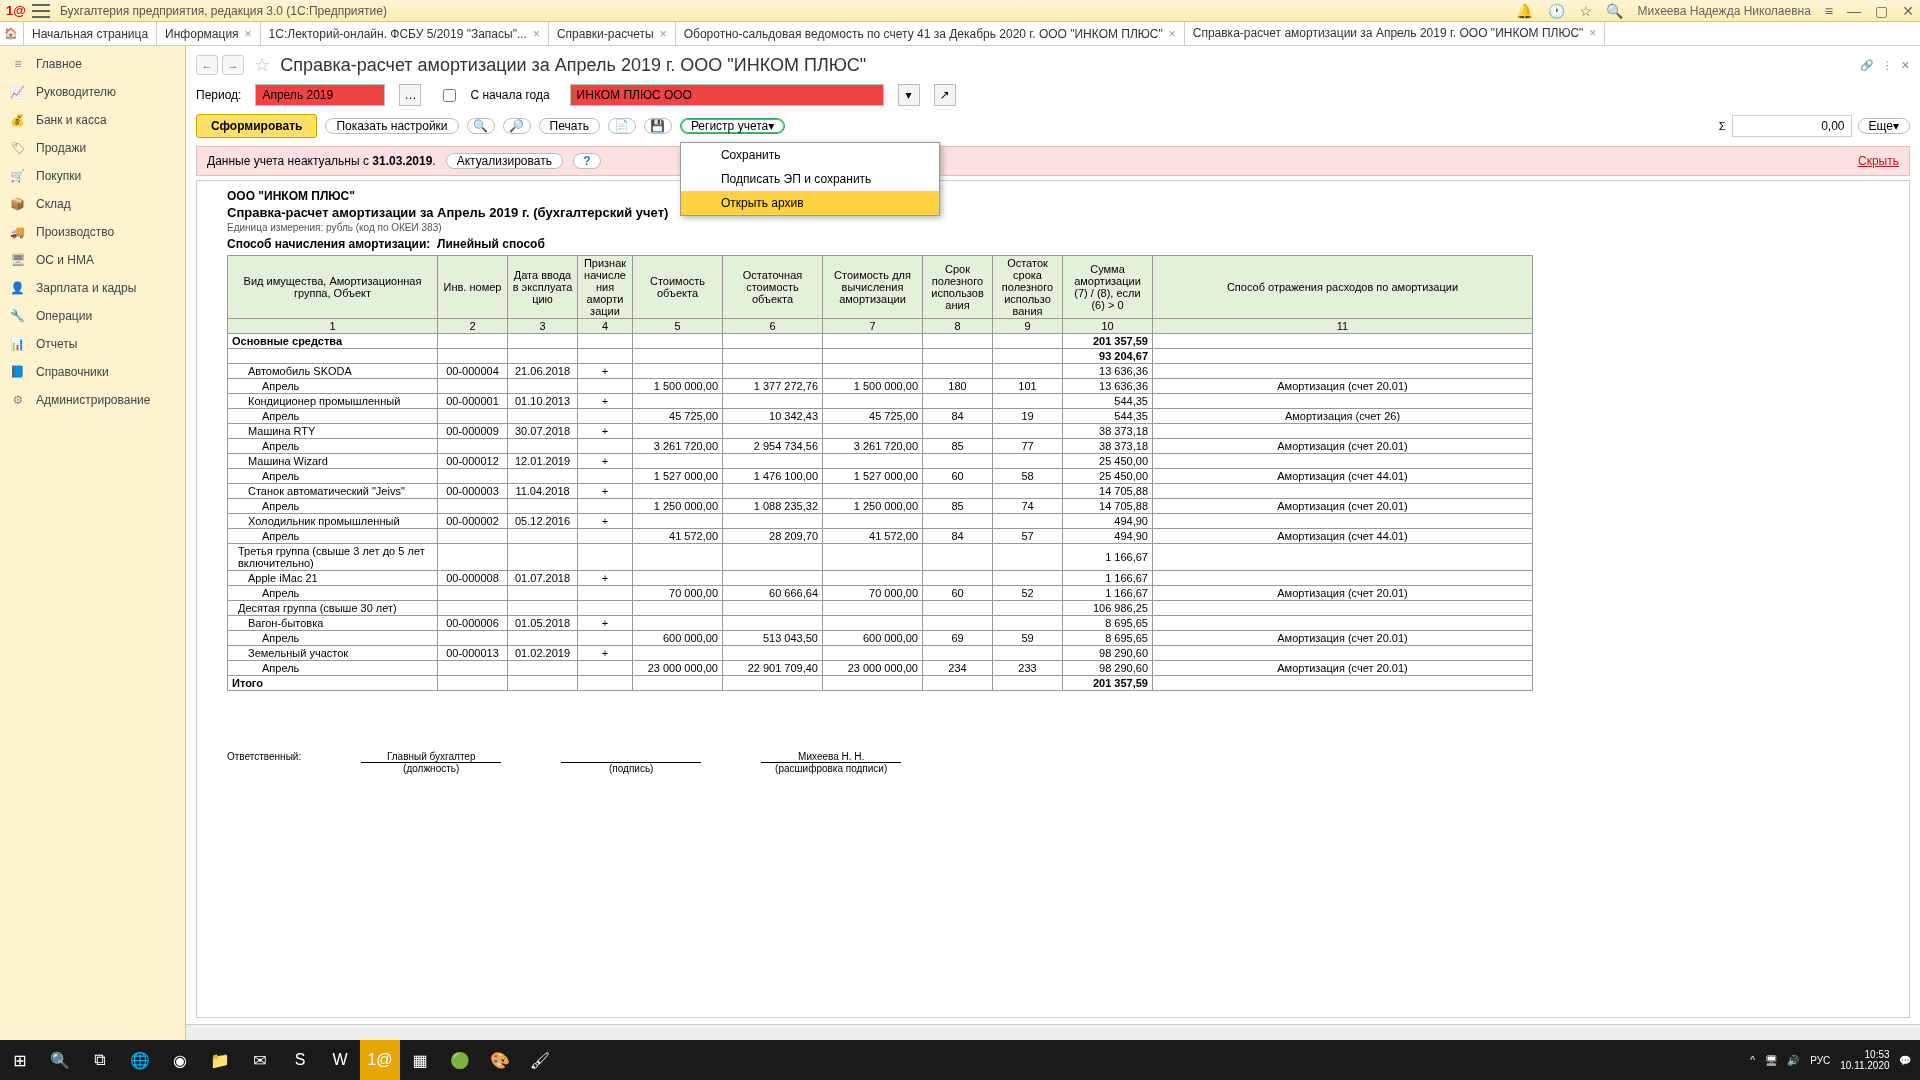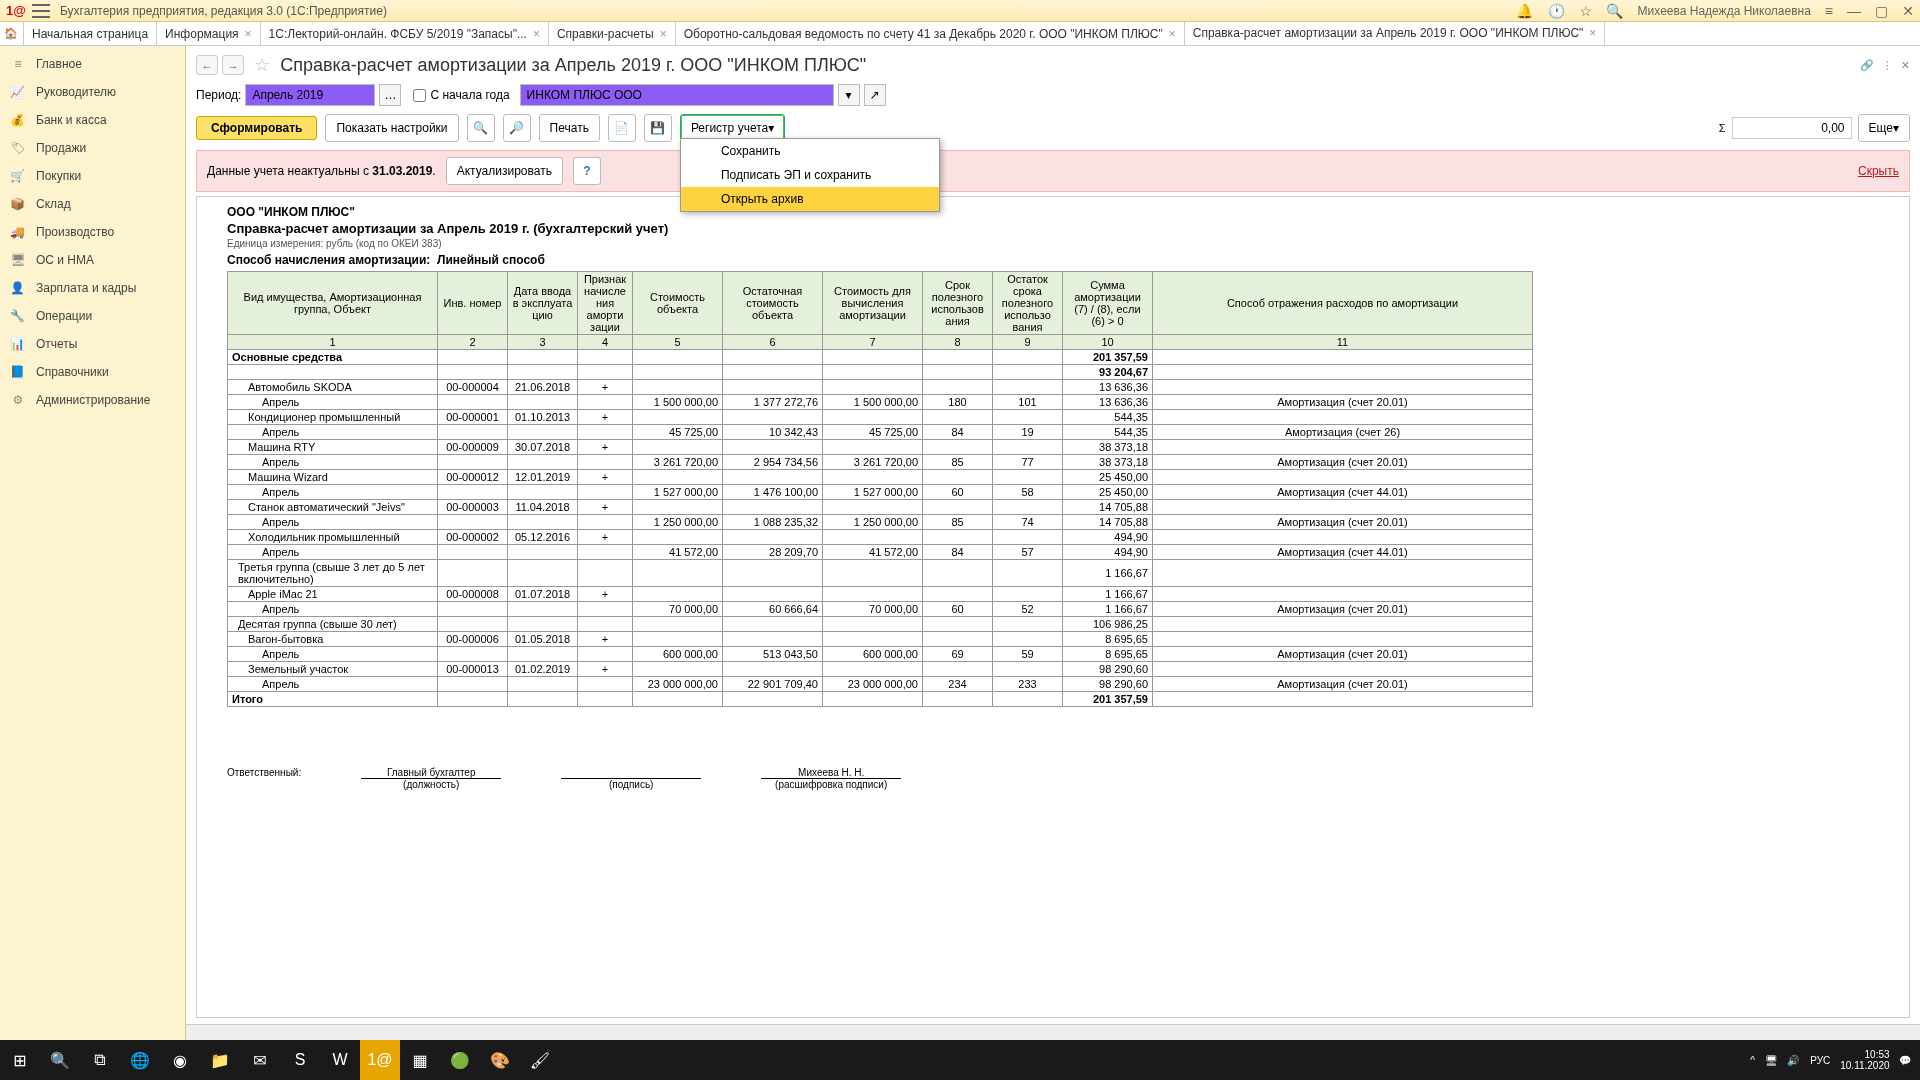--- a/index.html
+++ b/index.html
@@ -20,28 +20,28 @@
 .sidebar { width: 186px; background: #fdf3cf; border-right: 1px solid #d8c78a; padding-top: 4px; }
 .sidebar-item { display: flex; align-items: center; gap: 10px; padding: 7px 10px; font-size: 12px; color: #444; cursor: pointer; }
 .sidebar-item .ic { width: 16px; text-align: center; color: #888; }
 .content { flex: 1; display: flex; flex-direction: column; background: #fff; overflow: hidden; }
 .page-head { display:flex; align-items:center; gap:10px; padding: 8px 10px 4px; }
 .nav-arrows { display:flex; gap:4px; }
 .nav-btn { width:22px; height:20px; border:1px solid #ccc; background:#f7f7f7; border-radius:3px; display:flex; align-items:center; justify-content:center; cursor:pointer; color:#555;}
 .star-ic { color:#bbb; font-size:18px; }
 .page-title { font-size: 18px; color:#333; }
 .head-actions { margin-left:auto; display:flex; gap:8px; color:#888; }
-.params { display:flex; align-items:center; gap:4px; padding: 4px 10px; font-size:12px; }
-.param-input { border:1px solid #bbb; height:22px; padding:2px 6px; font-size:12px; background:#8b5cf6; }
+.params { display:flex; align-items:center; gap:14px; padding: 4px 10px; font-size:12px; }
+.param-input { border:1px solid #bbb; height:22px; padding:2px 6px; font-size:12px; background:#ef4444; }
 .param-input.period { width:130px; }
 .param-dots { width:22px; height:22px; border:1px solid #bbb; background:#f5f5f5; display:flex; align-items:center; justify-content:center; cursor:pointer; }
 .param-input.org { width:314px; }
 .toolbar { display:flex; align-items:center; gap:8px; padding: 4px 10px; position: relative; }
 .btn-yellow { background: #ffe066; border:1px solid #c9a500; padding:4px 14px; font-weight:bold; border-radius:3px; font-size:12px; cursor:pointer; }
-.btn { background:#fff; border:1px solid #bbb; padding:3px 10px; border-radius:3px; font-size:12px; cursor:pointer; height:28px; display:inline-flex; align-items:center; }
+.btn { background:#fff; border:1px solid #bbb; padding:3px 10px; border-radius:8px; font-size:12px; cursor:pointer; height:16px; display:inline-flex; align-items:center; }
 .btn.icon-only { padding: 3px 6px; width:28px; justify-content:center; }
 .sum-box { margin-left:auto; display:flex; align-items:center; gap:6px; }
 .sum-val { border:1px solid #ccc; height:22px; width:120px; text-align:right; padding:2px 6px; font-size:12px; }
 .warning-bar { background:#fbe1e1; border:1px solid #f1b8b8; margin: 4px 10px; padding: 6px 10px; display:flex; align-items:center; gap:10px; font-size:12px; }
 .hide-link { margin-left:auto; color:#b91c1c; text-decoration:underline; cursor:pointer;}
 .report-area { flex:1; margin: 0 10px 6px; border:1px solid #ccc; overflow:auto; position:relative; background:#fff; }
 .report-inner { padding: 4px 30px; }
 .rep-head1 { font-weight:bold; font-size:12px; margin-top:4px; }
 .rep-head2 { font-weight:bold; font-size:13px; margin:2px 0; }
 .rep-unit { font-size:10px; color:#555; }

